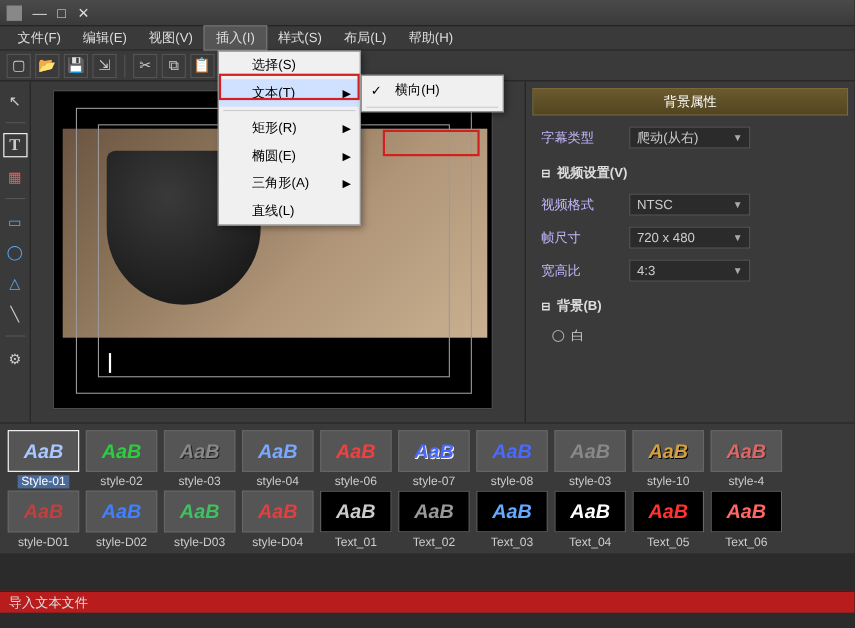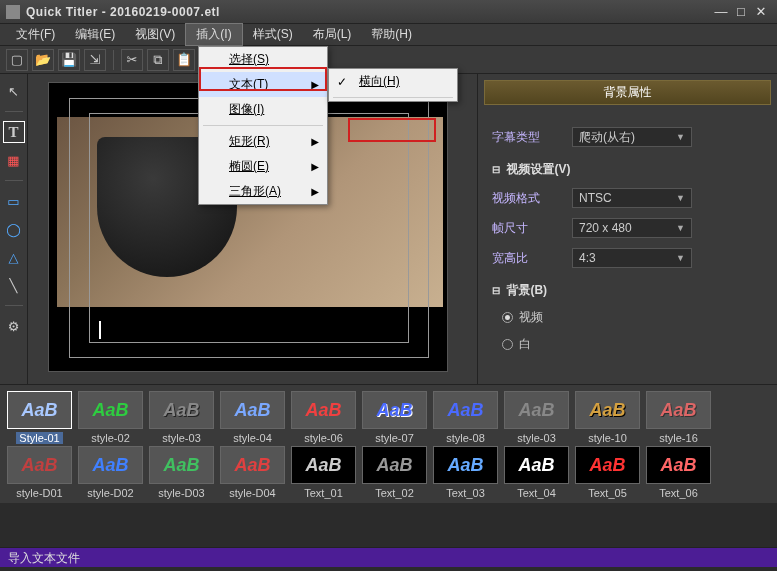--- a/index.html
+++ b/index.html
@@ -31,65 +31,64 @@
 .canvas-area { flex: 1; background: #3a3a3a; position: relative; }
 .canvas { position: absolute; left: 20px; top: 8px; width: 400px; height: 290px; background: #000; border: 1px solid #555; }
 .video-frame { position: absolute; left: 8px; top: 34px; width: 386px; height: 190px; background: linear-gradient(135deg,#6b5542 0%,#8a7358 30%,#b09578 60%,#c8b090 100%); }
 .video-frame::before { content:""; position:absolute; left:40px; top:20px; width:140px; height:140px; background: radial-gradient(circle at 40% 30%, #3a3a3a, #111); border-radius: 8px 8px 50% 50%; }
 .safe-outer { position: absolute; left: 20px; top: 15px; width: 360px; height: 260px; border: 1px solid #999; }
 .safe-inner { position: absolute; left: 40px; top: 30px; width: 320px; height: 230px; border: 1px solid #999; }
 .caret { position: absolute; left: 50px; bottom: 32px; width: 2px; height: 18px; background: #fff; }
 
 
 .right-panel { width: 300px; background: #3a3a3a; border-left: 1px solid #222; display: flex; flex-direction: column; }
-.panel-header { background: linear-gradient(#6b5a2f,#52451f); color: #fff; text-align: center; padding: 3px 0; font-size: 12px; border: 1px solid #7a6a3a; margin: 6px 6px 12px 6px; }
+.panel-header { background: linear-gradient(#6b5a2f,#52451f); color: #fff; text-align: center; padding: 3px 0; font-size: 12px; border: 1px solid #7a6a3a; margin: 6px 6px 0 6px; }
 .panel-body { padding: 10px 14px; display: flex; flex-direction: column; gap: 10px; overflow: auto; }
 .prop-row { display: flex; align-items: center; }
 .prop-row .label { width: 80px; color: #c4b5fd; }
 .prop-row .control { flex: 1; }
-.select, .numbox { background: #2b2b2b; border: 1px solid #555; color: #ccc; height: 20px; padding: 0 6px; width: 120px; display: flex; align-items: center; justify-content: space-between; }
+.select, .numbox { background: #2b2b2b; border: 1px solid #555; color: #ccc; height: 20px; padding: 0 6px; width: 110px; display: flex; align-items: center; justify-content: space-between; }
 .select .arrow { font-size: 9px; color: #aaa; }
 .numbox.disabled { color: #666; text-align: right; justify-content: flex-end; }
 .section-head { display: flex; align-items: center; gap: 6px; font-weight: bold; color: #ddd; margin-top: 4px; }
 .section-head .toggle { font-size: 10px; }
 .radio-row { display: flex; align-items: center; gap: 6px; margin-left: 10px; }
 .radio { width: 11px; height: 11px; border-radius: 50%; border: 1px solid #aaa; display: inline-flex; align-items: center; justify-content: center; }
 .radio.checked::after { content:""; width:5px; height:5px; border-radius:50%; background:#ddd; }
 
 
 .styles { background: #3a3a3a; border-top: 1px solid #222; padding: 6px 6px 2px 6px; }
 .style-row { display: flex; gap: 4px; margin-bottom: 2px; }
 .style-cell { width: 67px; display: flex; flex-direction: column; align-items: center; }
 .thumb { width: 65px; height: 38px; background: #555; border: 1px solid #666; display: flex; align-items: center; justify-content: center; font-size: 18px; font-weight: bold; font-style: italic; cursor: pointer; }
 .style-cell.selected .thumb { border: 1px solid #fff; }
 .style-cell .sl { font-size: 11px; color: #ccc; margin-top: 3px; text-align:center; white-space: nowrap; }
 .style-cell.selected .sl { background: #4a6a9a; color: #fff; padding: 0 3px; }
 
 
-.statusbar { position: absolute; bottom: 4px; left: 0; right: 0; height: 20px; background: #4c1d95; border-top: 1px solid #222; padding: 2px 8px; color: #ddd; font-size: 12px; }
+.statusbar { position: absolute; bottom: 14px; left: 0; right: 0; height: 20px; background: #b91c1c; border-top: 1px solid #222; padding: 2px 8px; color: #ddd; font-size: 12px; }
 
 
 .dropdown { position: absolute; background: #f0f0f0; border: 1px solid #888; box-shadow: 2px 2px 6px rgba(0,0,0,.4); color: #000; font-size: 12px; z-index: 100; }
-.dropdown .dd-item { padding: 4px 30px 4px 30px; white-space: nowrap; cursor: pointer; position: relative; display: flex; justify-content: space-between; align-items: center; text-decoration: underline; }
+.dropdown .dd-item { padding: 4px 30px 4px 30px; white-space: nowrap; cursor: pointer; position: relative; display: flex; justify-content: space-between; align-items: center; }
 .dropdown .dd-item .arrow { position: absolute; right: 8px; font-size: 10px; }
 .dropdown .dd-sep { height: 1px; background: #ccc; margin: 3px 4px; }
 .dropdown .dd-item.hl { background: #d0e0ff; }
 .redbox { position: absolute; border: 2px solid #d02020; pointer-events: none; z-index: 200; }
 .check { position: absolute; left: 8px; }
 
 
 .c1{color:#a8c8ff}.c2{color:#2ecc40}.c3{color:#888;text-shadow:1px 1px #222}.c4{color:#7aa8ff}.c5{color:#f04040}.c6{color:#4a6aff;text-shadow:1px 1px #fff}.c7{color:#4a6aff}.c8{color:#888}.c9{color:#d4a040;text-shadow:1px 1px #000}.c10{color:#d66;text-shadow:1px 1px #333}
 .d1{color:#c04040}.d2{color:#4080ff}.d3{color:#40c060}.d4{color:#e04040}.d5{color:#ccc;background:#000!important}.d6{color:#999;background:#000!important}.d7{color:#6af;background:#000!important}.d8{color:#fff;background:#000!important}.d9{color:#f33;background:#000!important}.d10{color:#f66;background:#000!important}
 </style>
 </head>
 <body>
 
 <div class="titlebar">
   <div class="app-icon"></div>
-  <div class="title">Quick Titler - 20160219-0007.etl</div>
   <div class="win-btn">—</div>
   <div class="win-btn">□</div>
   <div class="win-btn">✕</div>
 </div>
 
 <div class="menubar">
   <div class="menu-item">文件(F)</div>
   <div class="menu-item">编辑(E)</div>
   <div class="menu-item">视图(V)</div>
   <div class="menu-item active">插入(I)</div>
@@ -176,24 +175,20 @@
               <span>4:3</span>
               <span class="arrow">▼</span>
             </div>
           </div>
       </div>
       <div class="section-head">
           <span class="toggle">⊟</span>
           <span>背景(B)</span>
         </div>
       <div class="radio-row">
-          <span class="radio checked"></span>
-          <span>视频</span>
-        </div>
-      <div class="radio-row">
           <span class="radio"></span>
           <span>白</span>
         </div>
     </div>
   </div>
 </div>
 
 <div class="styles">
   <div class="style-row" id="row1">
       <div class="style-cell selected">
@@ -227,21 +222,21 @@
       <div class="style-cell">
         <div class="thumb c8">AaB</div>
         <div class="sl">style-03</div>
       </div>
       <div class="style-cell">
         <div class="thumb c9">AaB</div>
         <div class="sl">style-10</div>
       </div>
       <div class="style-cell">
         <div class="thumb c10">AaB</div>
-        <div class="sl">style-16</div>
+        <div class="sl">style-4</div>
       </div>
     </div>
   <div class="style-row" id="row2">
       <div class="style-cell">
         <div class="thumb d1">AaB</div>
         <div class="sl">style-D01</div>
       </div>
       <div class="style-cell">
         <div class="thumb d2">AaB</div>
         <div class="sl">style-D02</div>
@@ -286,36 +281,36 @@
 </div>
 
 <div class="dropdown" style="left:198px; top:46px; width:130px;">
   <div class="dd-item">
       <span>选择(S)</span>
     </div>
   <div class="dd-item hl">
       <span>文本(T)</span>
       <span class="arrow">▶</span>
     </div>
-  <div class="dd-item">
-      <span>图像(I)</span>
-    </div>
   <div class="dd-sep"></div>
   <div class="dd-item">
       <span>矩形(R)</span>
       <span class="arrow">▶</span>
     </div>
   <div class="dd-item">
       <span>椭圆(E)</span>
       <span class="arrow">▶</span>
     </div>
   <div class="dd-item">
       <span>三角形(A)</span>
       <span class="arrow">▶</span>
     </div>
+  <div class="dd-item">
+      <span>直线(L)</span>
+    </div>
 </div>
 
 <div class="dropdown" style="left:328px; top:68px; width:130px;">
   <div class="dd-item">
       <span class="check">✓</span>
       <span>横向(H)</span>
     </div>
   <div class="dd-sep"></div>
 </div>
 

